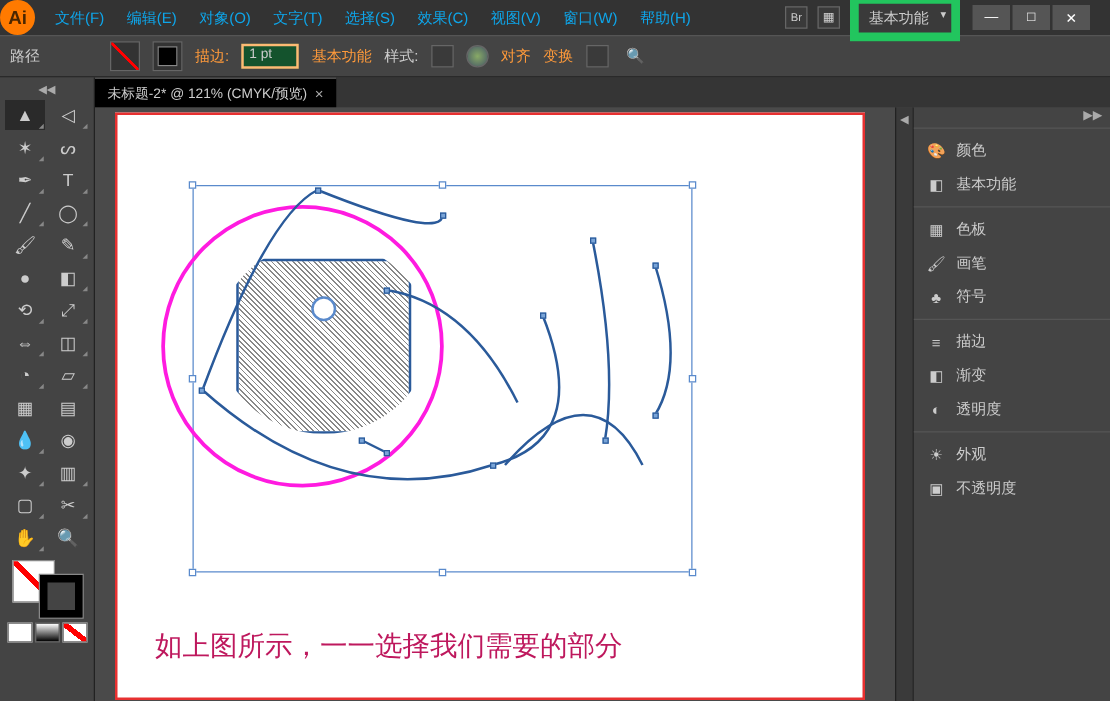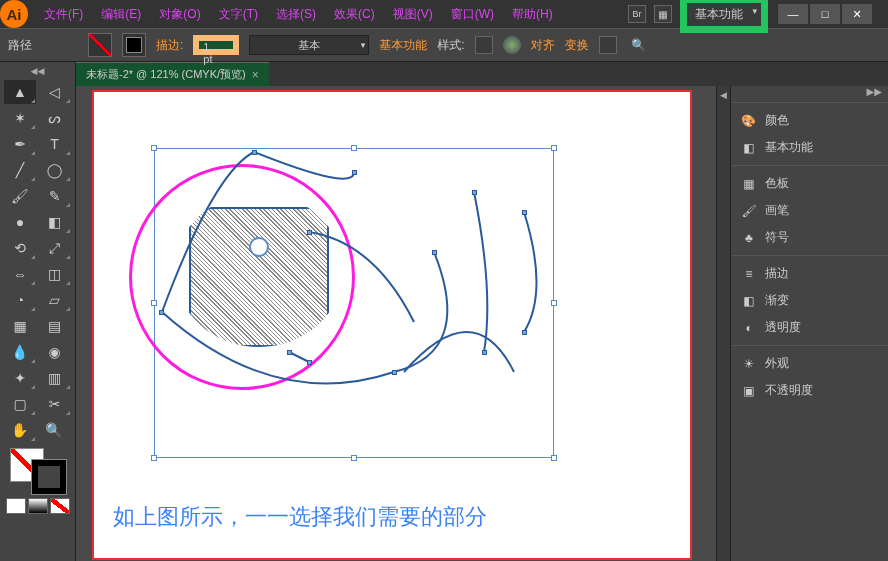--- a/index.html
+++ b/index.html
@@ -2,43 +2,43 @@
 <html><head>
 <meta charset="utf-8">
 <style>
 * { margin: 0; padding: 0; box-sizing: border-box; font-family: "Microsoft YaHei", sans-serif; }
 body { background: #444; width: 888px; height: 561px; overflow: hidden; font-size: 12px; color: #ccc; }
 
 
 .title-bar { height: 28px; background: #333; display: flex; align-items: center; }
 .app-icon { width: 28px; height: 28px; background: #ff7a00; color: #4a2600; display: flex; align-items: center; justify-content: center; font-weight: bold; font-size: 15px; border-radius: 14px; }
 .menu-bar { display: flex; gap: 2px; margin-left: 8px; flex: 1; }
-.menu-item { padding: 4px 8px; color: #d946ef; cursor: pointer; }
+.menu-item { padding: 4px 8px; color: #0ea5e9; cursor: pointer; }
 .title-right { display: flex; align-items: center; gap: 8px; margin-right: 16px; }
 .workspace-sel { padding: 3px 18px 3px 8px; color: #ccc; border: 7px solid #22c55e; background: #3a3a3a; position: relative; }
 .workspace-sel::after { content: "▾"; position: absolute; right: 4px; font-size: 9px; }
 .win-controls { display: flex; }
 .win-btn { width: 30px; height: 20px; background: #555; margin-left: 2px; display: flex; align-items: center; justify-content: center; font-size: 11px; color: #fff; }
 .search-icon-box { width: 24px; height: 20px; display: flex; align-items: center; justify-content: center; }
 
 
 .control-bar { height: 34px; background: #444; border-top: 1px solid #555; border-bottom: 1px solid #222; display: flex; align-items: center; padding: 0 8px; gap: 10px; }
 .ctrl-label { color: #ccc; }
 .ctrl-swatch { width: 24px; height: 24px; background: #333; border: 1px solid #666; position: relative; }
 .swatch-diag { width: 100%; height: 100%; background: linear-gradient(to top right, transparent 46%, red 46%, red 54%, transparent 54%); }
 .swatch-black { width: 16px; height: 16px; background: #000; border: 1px solid #888; margin: 3px; }
-.ctrl-input { width: 46px; height: 20px; background: #14532d; border: 6px solid #fdba74; color: #ccc; padding: 0 14px 0 4px; font-size: 11px; position: relative; }
+.ctrl-input { width: 46px; height: 20px; background: #14532d; border: 2px solid #fdba74; color: #ccc; padding: 0 14px 0 4px; font-size: 11px; position: relative; }
 .ctrl-drop { width: 72px; height: 20px; background: #333; border: 1px solid #222; color: #ccc; display: flex; align-items: center; justify-content: center; font-size: 11px; position: relative; }
 .ctrl-drop::after { content: "▾"; position: absolute; right: 3px; font-size: 9px; }
 .orange-lbl { color: #ff9a3a; }
 .link-icon { width: 18px; height: 18px; border: 1px solid #666; background: #3a3a3a; }
 
 
 .tab-bar { height: 24px; background: #353535; display: flex; align-items: flex-end; margin-left: 76px; }
-.tab { padding: 4px 10px; background: #14532d; color: #ccc; font-size: 11px; display: flex; align-items: center; gap: 6px; border-top: 1px solid #666; }
+.tab { padding: 4px 10px; background: #000000; color: #ccc; font-size: 11px; display: flex; align-items: center; gap: 6px; border-top: 1px solid #666; }
 .tab-close { font-size: 12px; color: #aaa; cursor: pointer; }
 
 
 .main { display: flex; height: calc(561px - 28px - 34px - 24px); }
 
 
 .toolbox { width: 76px; background: #444; border-right: 1px solid #222; display: flex; flex-direction: column; padding: 4px 4px; position: absolute; top: 62px; left: 0; height: calc(561px - 62px); }
 .tool-grid { display: grid; grid-template-columns: 1fr 1fr; gap: 2px; }
 .tool { width: 32px; height: 24px; background: #444; display: flex; align-items: center; justify-content: center; color: #ccc; font-size: 14px; cursor: pointer; position: relative; }
 .tool.selected { background: #2a2a2a; }
@@ -50,21 +50,21 @@
 .mode-row { display: flex; gap: 2px; margin-top: 4px; justify-content: center; }
 .mode-btn { width: 20px; height: 16px; background: #333; border: 1px solid #666; }
 .mode-btn.white { background: #fff; }
 .mode-btn.none { background: #fff; position: relative; }
 .mode-btn.none::after { content: ""; position: absolute; inset: 0; background: linear-gradient(to top right, transparent 40%, red 40%, red 60%, transparent 60%); }
 
 
 .canvas-wrap { flex: 1; background: #4a4a4a; position: relative; margin-left: 76px; overflow: hidden; }
 .artboard { position: absolute; top: 4px; left: 16px; width: 600px; height: 470px; background: #fff; border: 2px solid #e73030; }
 .pink-circle { position: absolute; top: 72px; left: 35px; width: 226px; height: 226px; border: 3px solid #ff1be0; border-radius: 50%; }
-.caption { position: absolute; bottom: 26px; left: 19px; color: #3b82f6; font-size: 22px; }
+.caption { position: absolute; bottom: 26px; left: 30px; color: #be185d; font-size: 22px; }
 .bbox { position: absolute; top: 56px; left: 60px; width: 400px; height: 310px; border: 1px solid #5a8acc; }
 .handle { position: absolute; width: 6px; height: 6px; background: #fff; border: 1px solid #5a8acc; }
 .anchor { position: absolute; width: 5px; height: 5px; background: #7aa5d8; border: 1px solid #2a5a9a; }
 .eye-shape { position: absolute; top: 115px; left: 95px; width: 140px; height: 140px; background: repeating-linear-gradient(45deg, #888, #888 1px, #fff 1px, #fff 3px); clip-path: ellipse(60% 55% at 50% 45%); border: 2px solid #2a5a9a; }
 .eye-center { position: absolute; top: 145px; left: 155px; width: 20px; height: 20px; border: 2px solid #5a8acc; border-radius: 50%; background: #fff; }
 svg.curves { position: absolute; top: 0; left: 0; width: 100%; height: 100%; }
 
 .left-dock { width: 14px; background: #3a3a3a; border-left: 1px solid #222; }
 .left-dock-arrow { width: 100%; height: 18px; display: flex; align-items: center; justify-content: center; color: #aaa; font-size: 9px; }
 
@@ -107,21 +107,20 @@
   <span class="ctrl-label">路径</span>
   <span style="flex:0 0 36px"></span>
   <div class="ctrl-swatch">
       <div class="swatch-diag"></div>
     </div>
   <div class="ctrl-swatch">
       <div class="swatch-black"></div>
     </div>
   <span class="ctrl-label orange-lbl">描边:</span>
   <div class="ctrl-input">1 pt</div>
-  <div class="ctrl-drop" style="width:120px">基本</div>
   <span class="ctrl-label orange-lbl">基本功能</span>
   <span class="ctrl-label">样式:</span>
   <div class="link-icon"></div>
   <div class="link-icon" style="border-radius:50%;background:radial-gradient(circle,#8a6,#456)"></div>
   <span class="ctrl-label orange-lbl">对齐</span>
   <span class="ctrl-label orange-lbl">变换</span>
   <div class="link-icon"></div>
   <div class="search-icon-box">🔍</div>
 </div>
 

